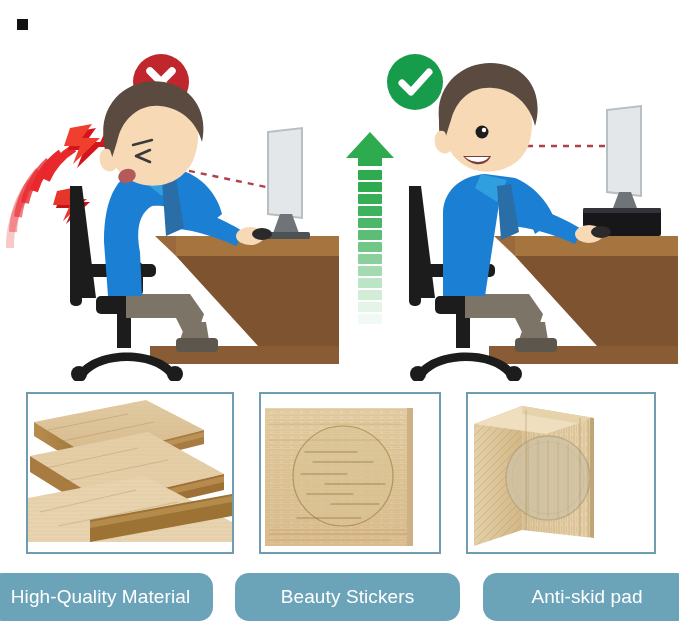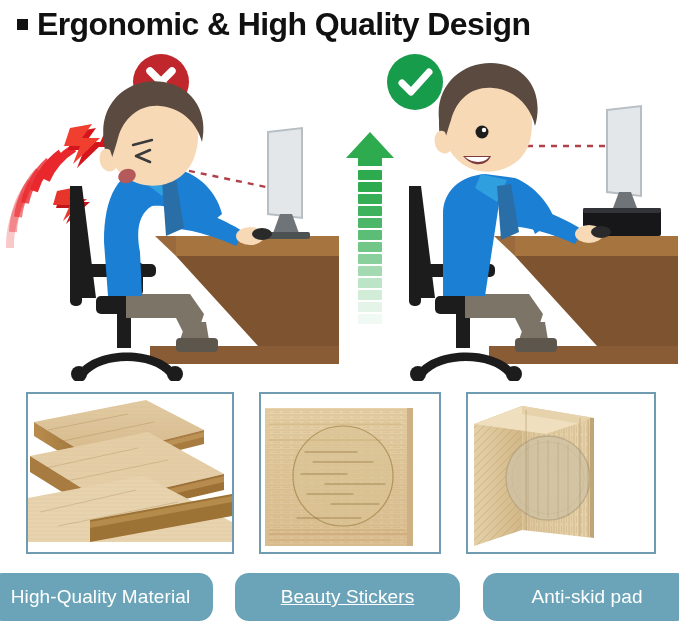--- a/index.html
+++ b/index.html
@@ -98,31 +98,30 @@
     display: flex;
     align-items: center;
     justify-content: center;
     color: #ffffff;
     font-size: 19px;
     font-weight: normal;
     letter-spacing: 0.1px;
     box-sizing: border-box;
   }
   #pill-1 { left: -12px; width: 225px; }
-  #pill-2 { left: 235px; width: 225px; text-decoration: underline; }
+  #pill-2 { left: 235px; width: 225px; }
   #pill-3 { left: 483px; width: 208px; }
 </style>
 </head>
 <body>
 
 <div id="page">
 
   <div id="title-bar">
     <div id="title-bullet"></div>
-    <div id="title-text">Ergonomic &amp; High Quality Design</div>
   </div>
 
   <div class="scene" id="scene-bad">
 
     <div class="status-badge" id="badge-bad">
       <svg class="badge-glyph" viewBox="0 0 56 56" aria-hidden="true">
         <path d="M17 17 L39 39 M39 17 L17 39" stroke="#ffffff" stroke-width="7.5" stroke-linecap="round"></path>
       </svg>
     </div>
 

